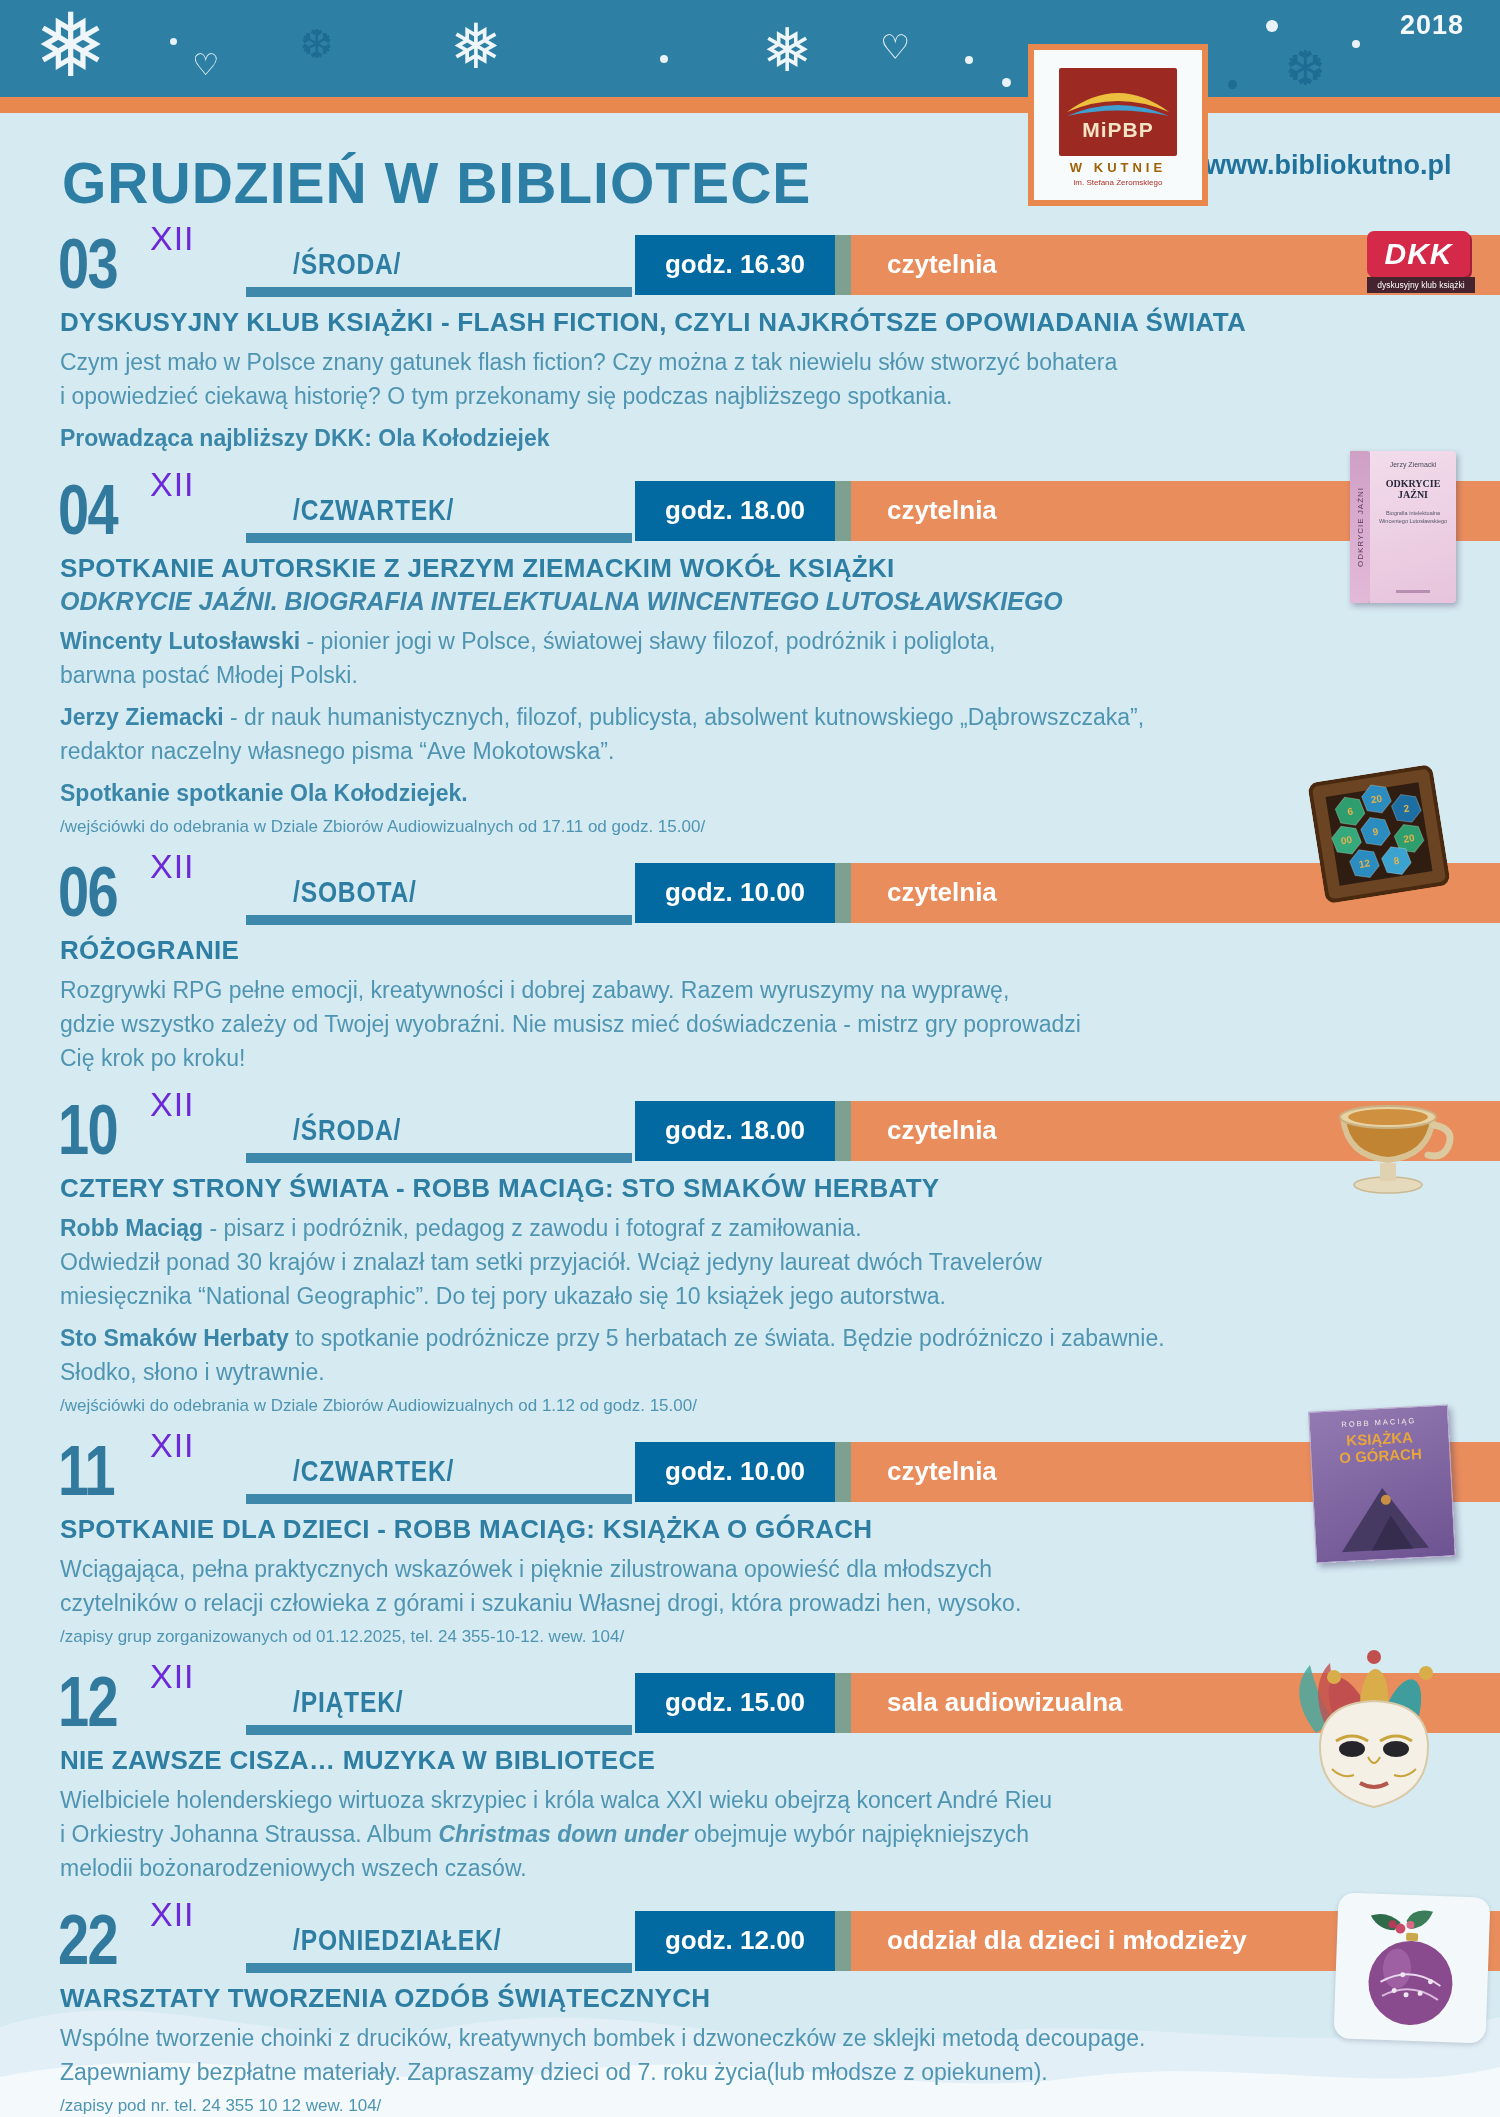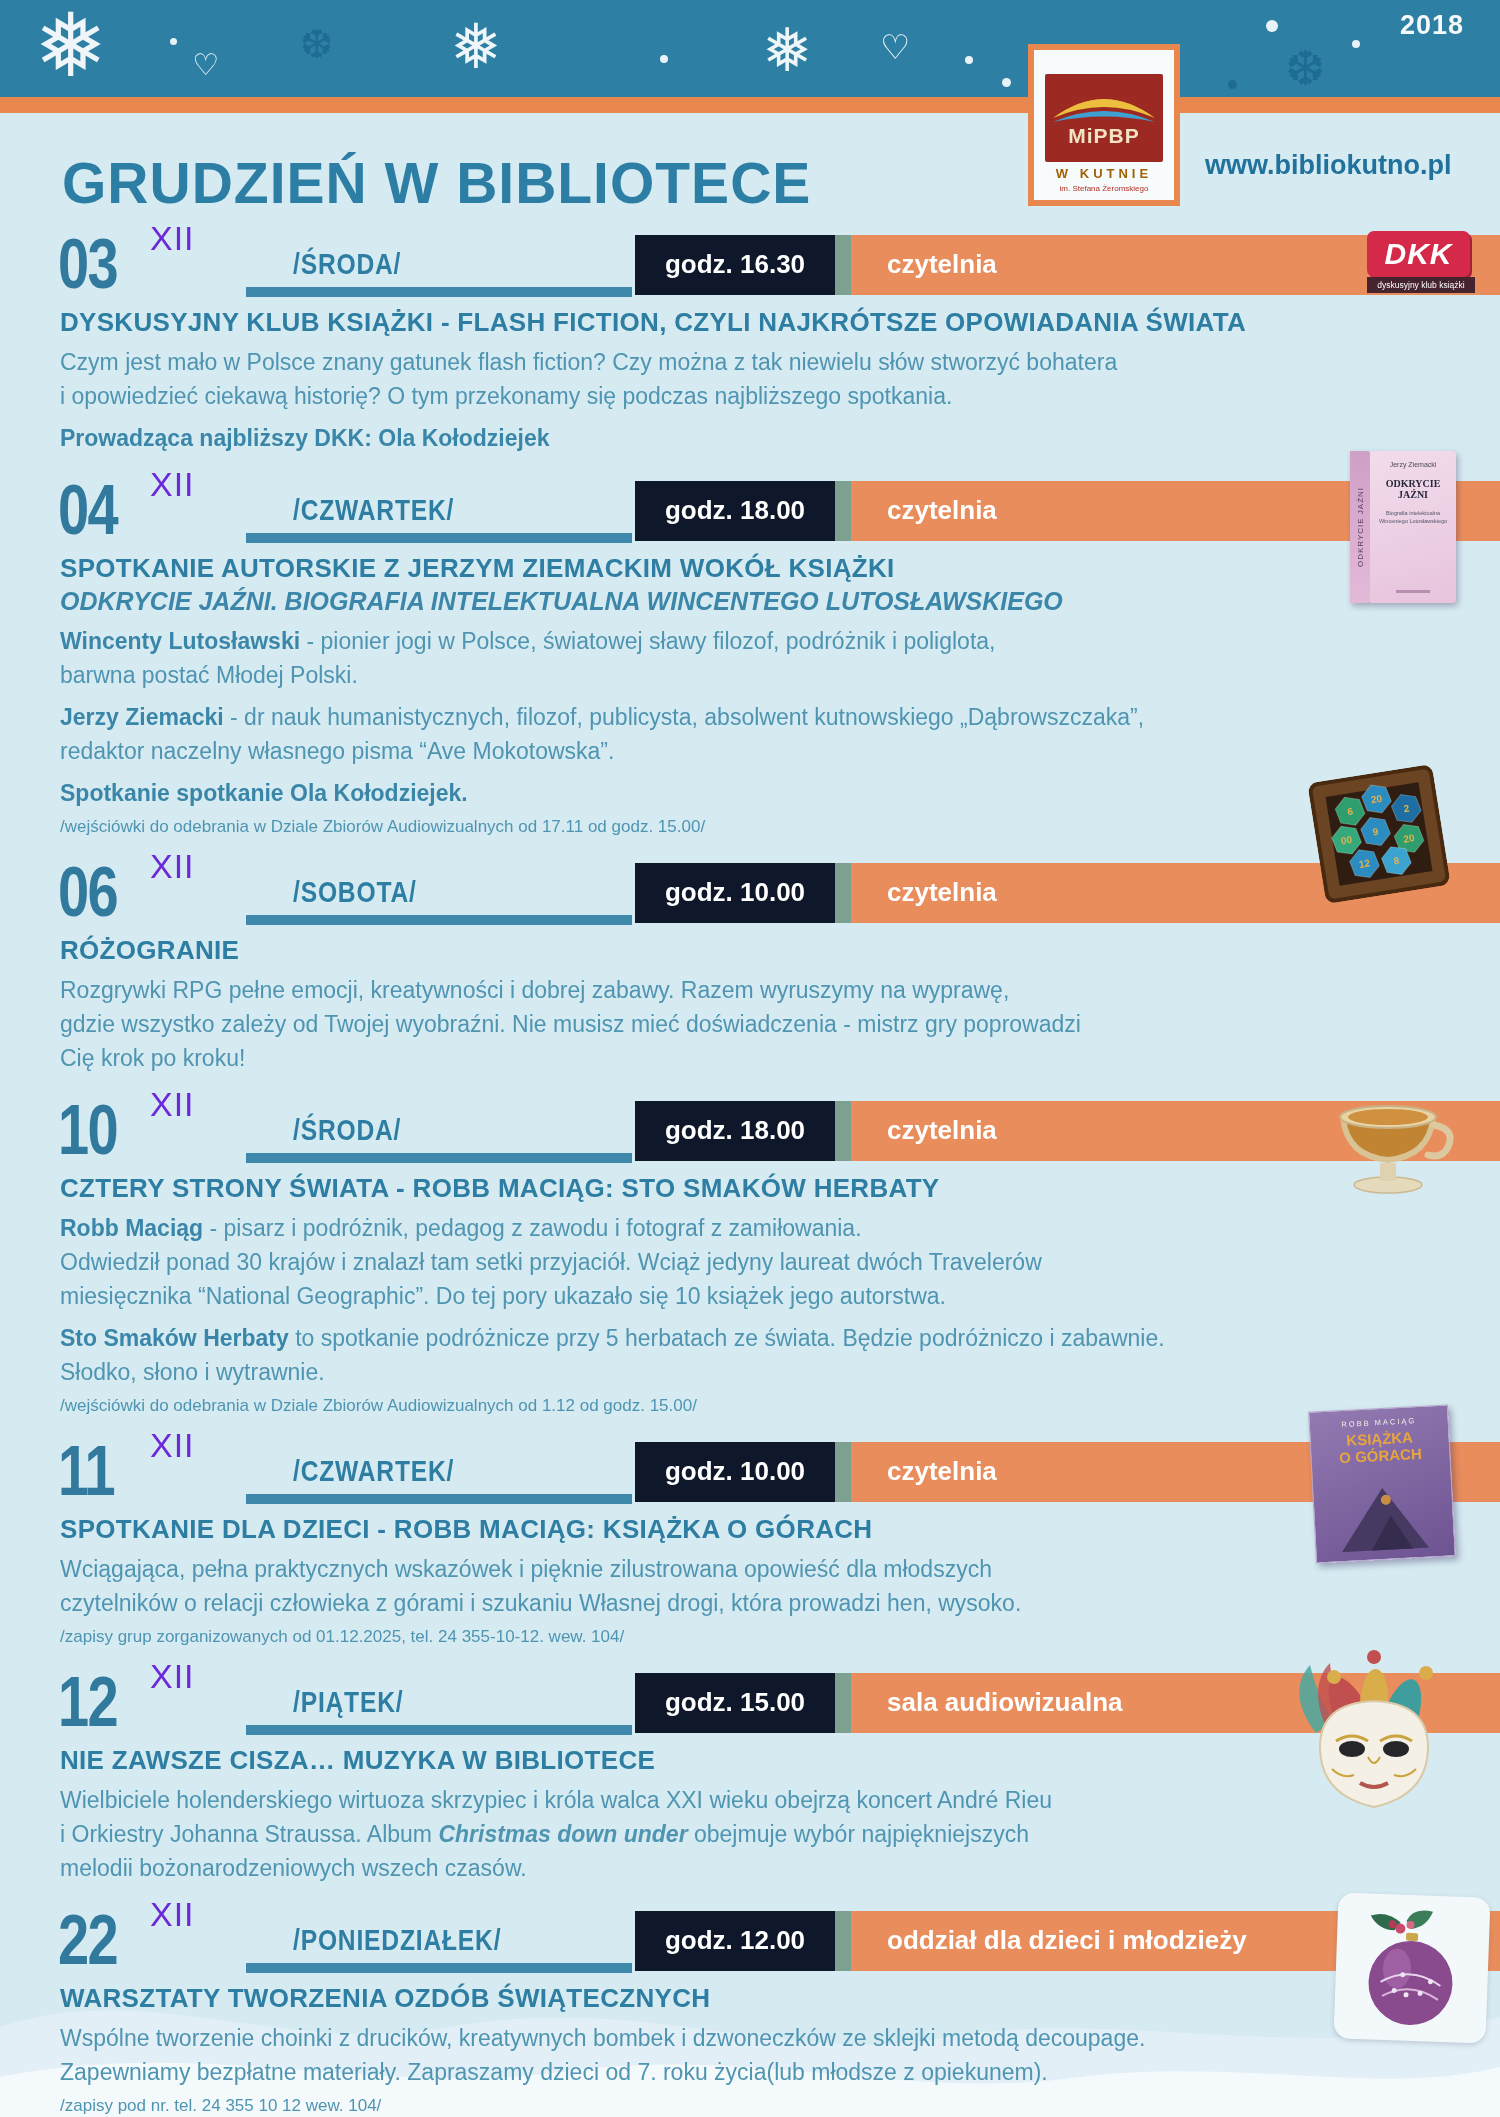--- a/index.html
+++ b/index.html
@@ -12,42 +12,42 @@
   .orange-line{height:16px;background:#e8884f;}
   .decor{position:absolute;line-height:1;font-family:"DejaVu Sans",sans-serif;user-select:none;}
   .decor.light{color:#eef6f9;}
   .decor.dark{color:#1e6b93;}
   .decor.dot{border-radius:50%;}
   .decor.dot.light{background:#e9f3f7;}
   .decor.dot.dark{background:#1e6b93;}
   .band-year{position:absolute;top:10px;right:36px;color:#f4f9fb;font-size:27px;font-weight:bold;letter-spacing:1px;}
 
   
-  .logo-box{position:absolute;left:1028px;top:44px;width:152px;height:162px;background:#f7fbfc;border:6px solid #e8884f;z-index:7;display:flex;flex-direction:column;align-items:center;box-sizing:border-box;padding-top:24px;}
+  .logo-box{position:absolute;left:1028px;top:44px;width:180px;height:162px;background:#f7fbfc;border:6px solid #e8884f;z-index:7;display:flex;flex-direction:column;align-items:center;box-sizing:border-box;padding-top:18px;}
   .logo-red{width:118px;height:88px;background:#9c2a22;border-radius:2px;display:flex;flex-direction:column;align-items:center;justify-content:flex-start;}
   .logo-red svg{display:block;margin-top:6px;}
   .logo-acronym{color:#f2e3c4;font-weight:bold;font-size:21px;letter-spacing:1px;margin-top:2px;}
   .logo-city{color:#a16207;font-weight:bold;font-size:13px;letter-spacing:4px;margin-top:4px;}
   .logo-patron{color:#b03026;font-size:8px;margin-top:3px;}
 
   .website{position:absolute;left:1205px;top:150px;font-size:27px;font-weight:bold;color:#20719b;z-index:6;}
 
   .page-title{margin:38px 0 0 62px;font-size:57px;line-height:1.15;font-weight:bold;color:#2d7ea4;letter-spacing:1px;}
 
   
   #events{margin-top:18px;position:relative;z-index:2;}
   .event{position:relative;margin-bottom:26px;}
   .event:last-child{margin-bottom:0;}
   .ehead{position:relative;height:60px;}
   .date{position:absolute;left:58px;top:-6px;}
   .day{display:inline-block;font-size:70px;font-weight:bold;color:#32799e;line-height:1;transform:scaleX(.8);transform-origin:left top;letter-spacing:-2px;}
   .month{position:absolute;left:92px;top:-10px;font-size:34px;font-weight:normal;color:#6d28d9;letter-spacing:1px;}
   .weekday{position:absolute;left:293px;bottom:14px;font-size:30px;font-weight:bold;color:#2e7ea3;letter-spacing:1px;transform:scaleX(.82);transform-origin:left bottom;white-space:nowrap;}
   .underbar{position:absolute;left:246px;bottom:-2px;width:386px;height:10px;background:#3e88ab;}
-  .timebox{position:absolute;left:635px;top:0;width:200px;height:60px;background:#0f172a;color:#ffffff;font-size:26px;font-weight:bold;display:flex;align-items:center;justify-content:center;}
+  .timebox{position:absolute;left:635px;top:0;width:200px;height:60px;background:#0369a1;color:#ffffff;font-size:26px;font-weight:bold;display:flex;align-items:center;justify-content:center;}
   .sep{position:absolute;left:835px;top:0;width:16px;height:60px;background:#7ea091;}
   .locbox{position:absolute;left:851px;right:0;top:0;height:60px;background:#ea8d5c;color:#ffffff;font-size:26px;font-weight:bold;display:flex;align-items:center;padding-left:36px;box-sizing:border-box;}
   .etitle{margin:12px 0 0 60px;font-size:26px;line-height:30px;font-weight:bold;color:#2d7ea2;letter-spacing:.3px;max-width:1250px;}
   .esub{margin:4px 0 0 60px;font-size:25px;line-height:29px;font-weight:bold;font-style:italic;color:#3b86a9;max-width:1250px;}
   .ebody{margin-left:60px;max-width:1250px;}
   .ebody p{margin:8px 0 0 0;font-size:23px;line-height:34px;color:#4f95b2;white-space:pre-line;}
   .seg-bold{font-weight:bold;color:#3a86a9;}
   .seg-italic{font-style:italic;font-weight:bold;}
   .enote{margin:6px 0 0 60px;font-size:17px;line-height:21px;color:#4f95b2;white-space:pre-line;}
 

